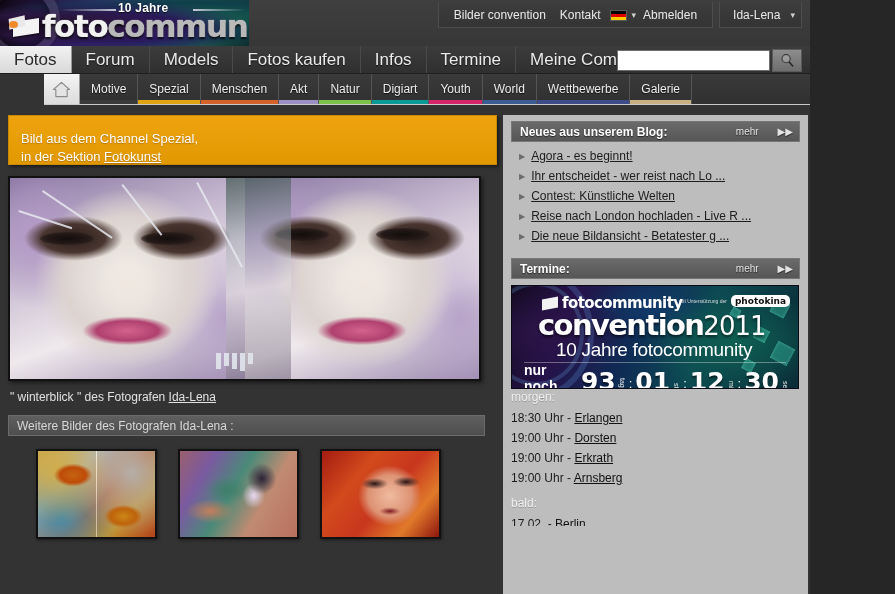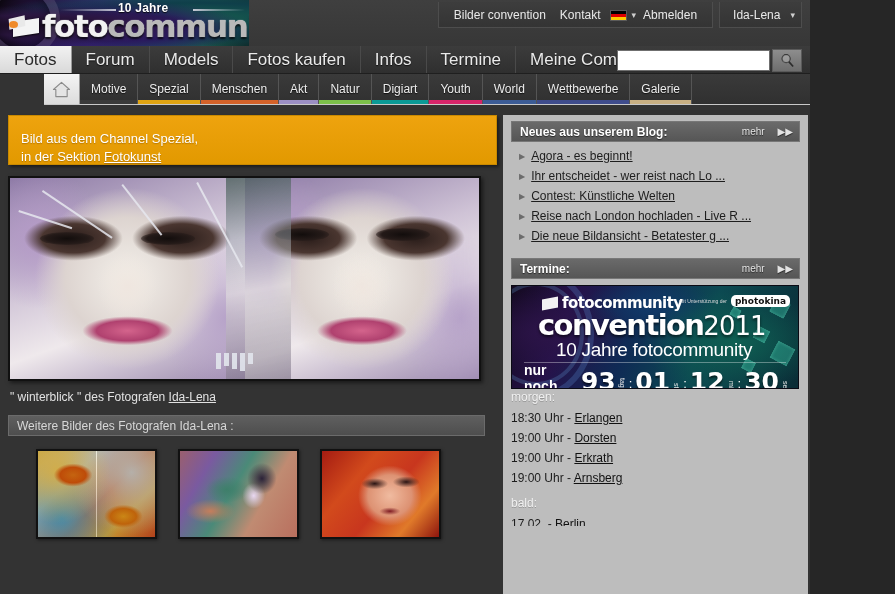--- a/index.html
+++ b/index.html
@@ -303,21 +303,21 @@
     height: 21px; line-height:20px;
     background: linear-gradient(to bottom,#6a6a6a,#565656);
     border:1px solid #777;
     color:#fff; font-size:12px; font-weight:bold;
     padding: 0 6px 0 8px;
     display:flex; align-items:center; justify-content:space-between;
     text-shadow: 0 1px 1px rgba(0,0,0,.6);
   }
   .panel-head .mehr {
     font-size:10px; font-weight:normal; color:#e3e3e3; text-decoration:none;
-    display:flex; align-items:center; gap:13px;
+    display:flex; align-items:center; gap:19px;
   }
   .blog-list { list-style:none; margin: 4px 0 0 0; }
   .blog-list li { display:flex; align-items:center; height: 20px; padding-left: 8px; }
   .blog-list li .arr { color:#6c6c6c; font-size:8px; margin-right:6px; }
   .blog-list li a {
     color:#1d1d1d; font-size:12px; text-decoration:underline;
     white-space:nowrap; overflow:hidden; text-overflow:ellipsis;
   }
 
   .conv-banner {

